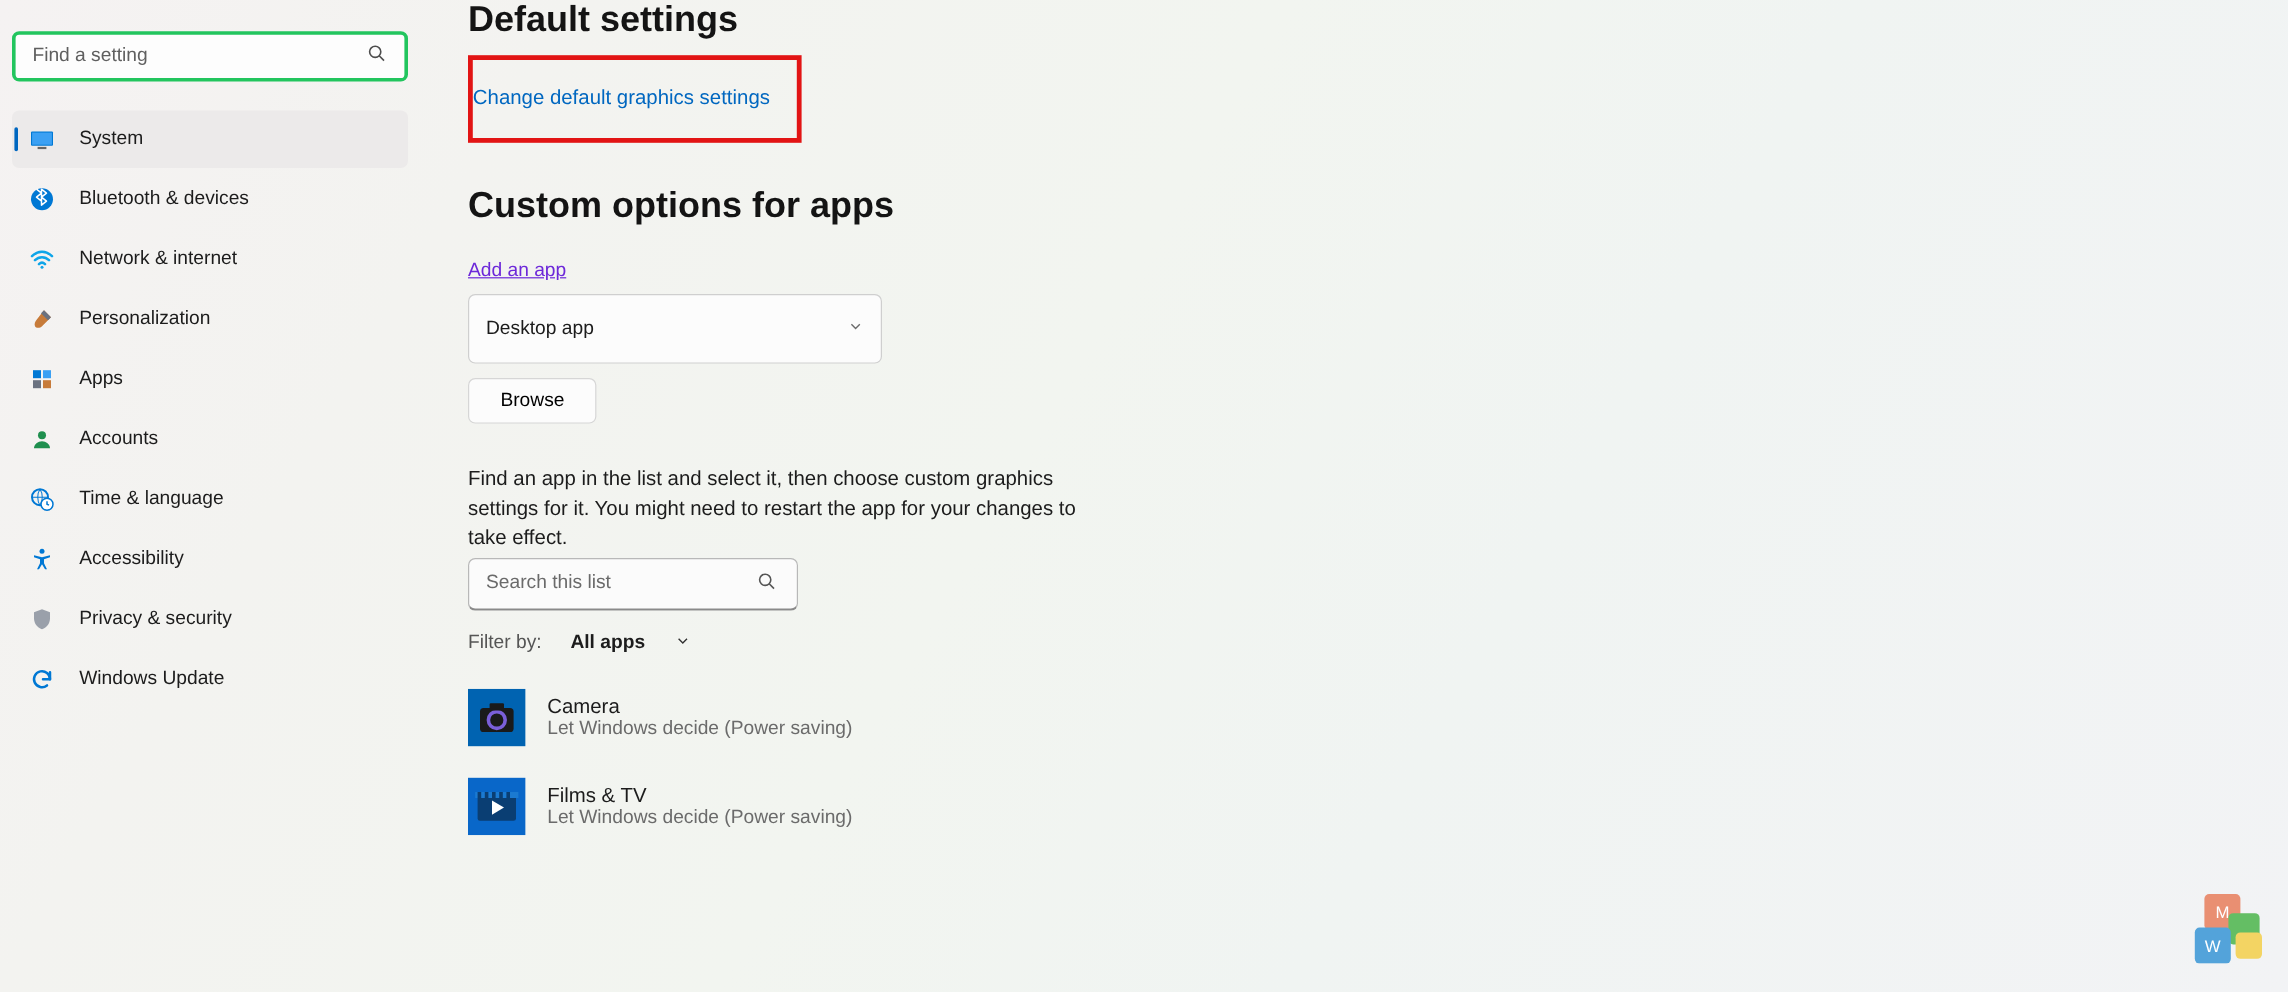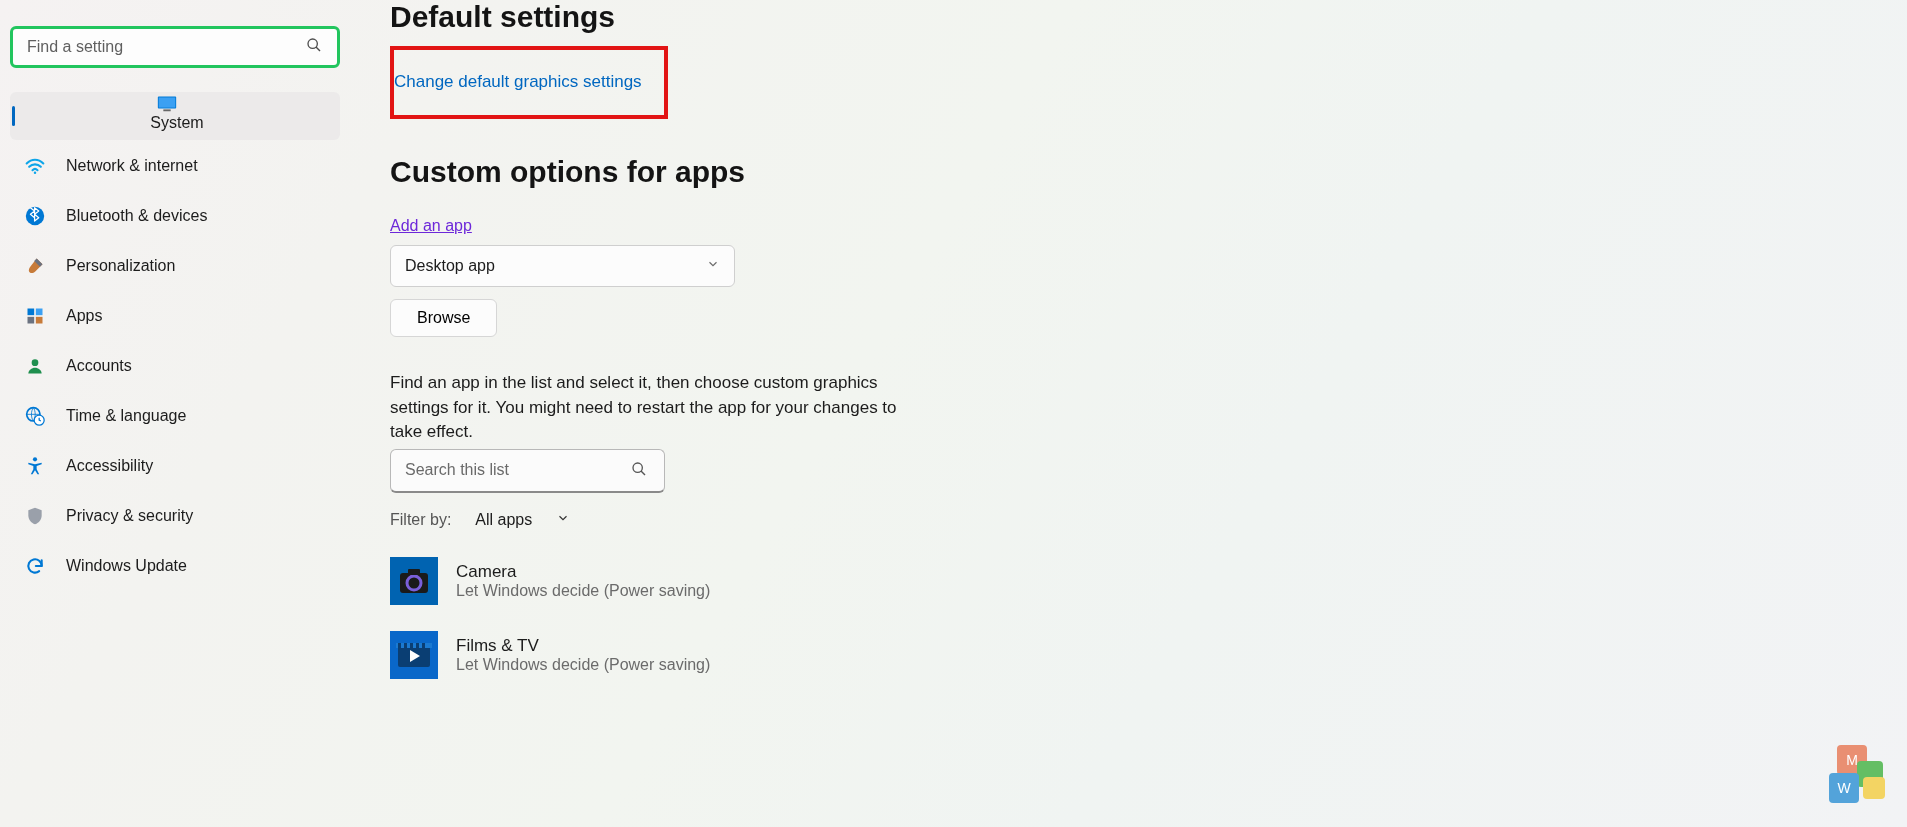--- a/index.html
+++ b/index.html
@@ -43,21 +43,20 @@
     display: flex; align-items: center;
     height: 48px;
     padding: 0 10px 0 14px;
     border-radius: 6px;
     cursor: pointer;
     position: relative;
     margin-bottom: 2px;
   }
   .nav-item.active {
     background: #eceaea;
-    flex-direction: column;
   }
   .nav-item.active::before {
     content: "";
     position: absolute;
     left: 2px; top: 14px; bottom: 14px;
     width: 3px;
     background: #0067c0;
     border-radius: 2px;
   }
   .nav-icon {
@@ -98,21 +97,21 @@
     margin-bottom: 28px;
   }
   .field-label {
     font-size: 16px;
     color: #6d28d9;
     margin-bottom: 10px;
     text-decoration: underline;
   }
   .select {
     width: 345px;
-    height: 42px;
+    height: 58px;
     border: 1px solid #cfcfcf;
     border-radius: 6px;
     background: #fcfcfc;
     display: flex; align-items: center; justify-content: space-between;
     padding: 0 14px;
     font-size: 16px;
     cursor: pointer;
     margin-bottom: 12px;
   }
   .chev { color: #6b6b6b; }
@@ -146,21 +145,21 @@
     font-size: 16px;
     outline: none;
   }
   .list-search::placeholder { color: #6a6a6a; }
   .filter-row {
     display: flex; align-items: center; gap: 24px;
     font-size: 16px;
     color: #555;
     margin-bottom: 28px;
   }
-  .filter-value { color: #1c1c1c; }
+  .filter-value { color: #1c1c1c; font-weight: bold; }
   .app-row {
     display: flex; align-items: center; gap: 18px;
     margin-bottom: 26px;
     cursor: pointer;
   }
   .app-icon {
     width: 48px; height: 48px;
     display: flex; align-items: center; justify-content: center;
     flex-shrink: 0;
   }
@@ -201,34 +200,34 @@
               <rect x="2" y="5" width="20" height="13" rx="1" fill="#0078d4"></rect>
               <rect x="3" y="6" width="18" height="11" fill="#3ba0f3"></rect>
               <rect x="8" y="19" width="8" height="2" fill="#666"></rect>
             </svg>
         </span>
         <span class="nav-label">System</span>
       </div>
       <div class="nav-item">
         <span class="nav-icon">
           <svg width="20" height="20" viewBox="0 0 24 24">
+              <circle cx="12" cy="12" r="11" fill="#0078d4"></circle>
+              <path d="M11 6v12l5-4-5-4 5-4-5-4v12l-5-4 5-4-5-4" stroke="#fff" stroke-width="1.5" fill="none" stroke-linejoin="round" transform="translate(0.5 0)"></path>
+            </svg>
+        </span>
+        <span class="nav-label">Bluetooth &amp; devices</span>
+      </div>
+      <div class="nav-item">
+        <span class="nav-icon">
+          <svg width="20" height="20" viewBox="0 0 24 24">
               <path d="M2 9c6-6 14-6 20 0M5 13c4-4 10-4 14 0M9 17c2-2 4-2 6 0" stroke="#0ea5e9" stroke-width="2.5" fill="none" stroke-linecap="round"></path>
               <circle cx="12" cy="20" r="1.5" fill="#0ea5e9"></circle>
             </svg>
         </span>
         <span class="nav-label">Network &amp; internet</span>
-      </div>
-      <div class="nav-item">
-        <span class="nav-icon">
-          <svg width="20" height="20" viewBox="0 0 24 24">
-              <circle cx="12" cy="12" r="11" fill="#0078d4"></circle>
-              <path d="M11 6v12l5-4-5-4 5-4-5-4v12l-5-4 5-4-5-4" stroke="#fff" stroke-width="1.5" fill="none" stroke-linejoin="round" transform="translate(0.5 0)"></path>
-            </svg>
-        </span>
-        <span class="nav-label">Bluetooth &amp; devices</span>
       </div>
       <div class="nav-item">
         <span class="nav-icon">
           <svg width="20" height="20" viewBox="0 0 24 24">
               <path d="M14 3l7 7-9 9c-2 2-6 2-7 0s0-5 2-7z" fill="#c77b3a"></path>
               <path d="M14 3l7 7-3 3-7-7z" fill="#6b7280"></path>
             </svg>
         </span>
         <span class="nav-label">Personalization</span>
       </div>

